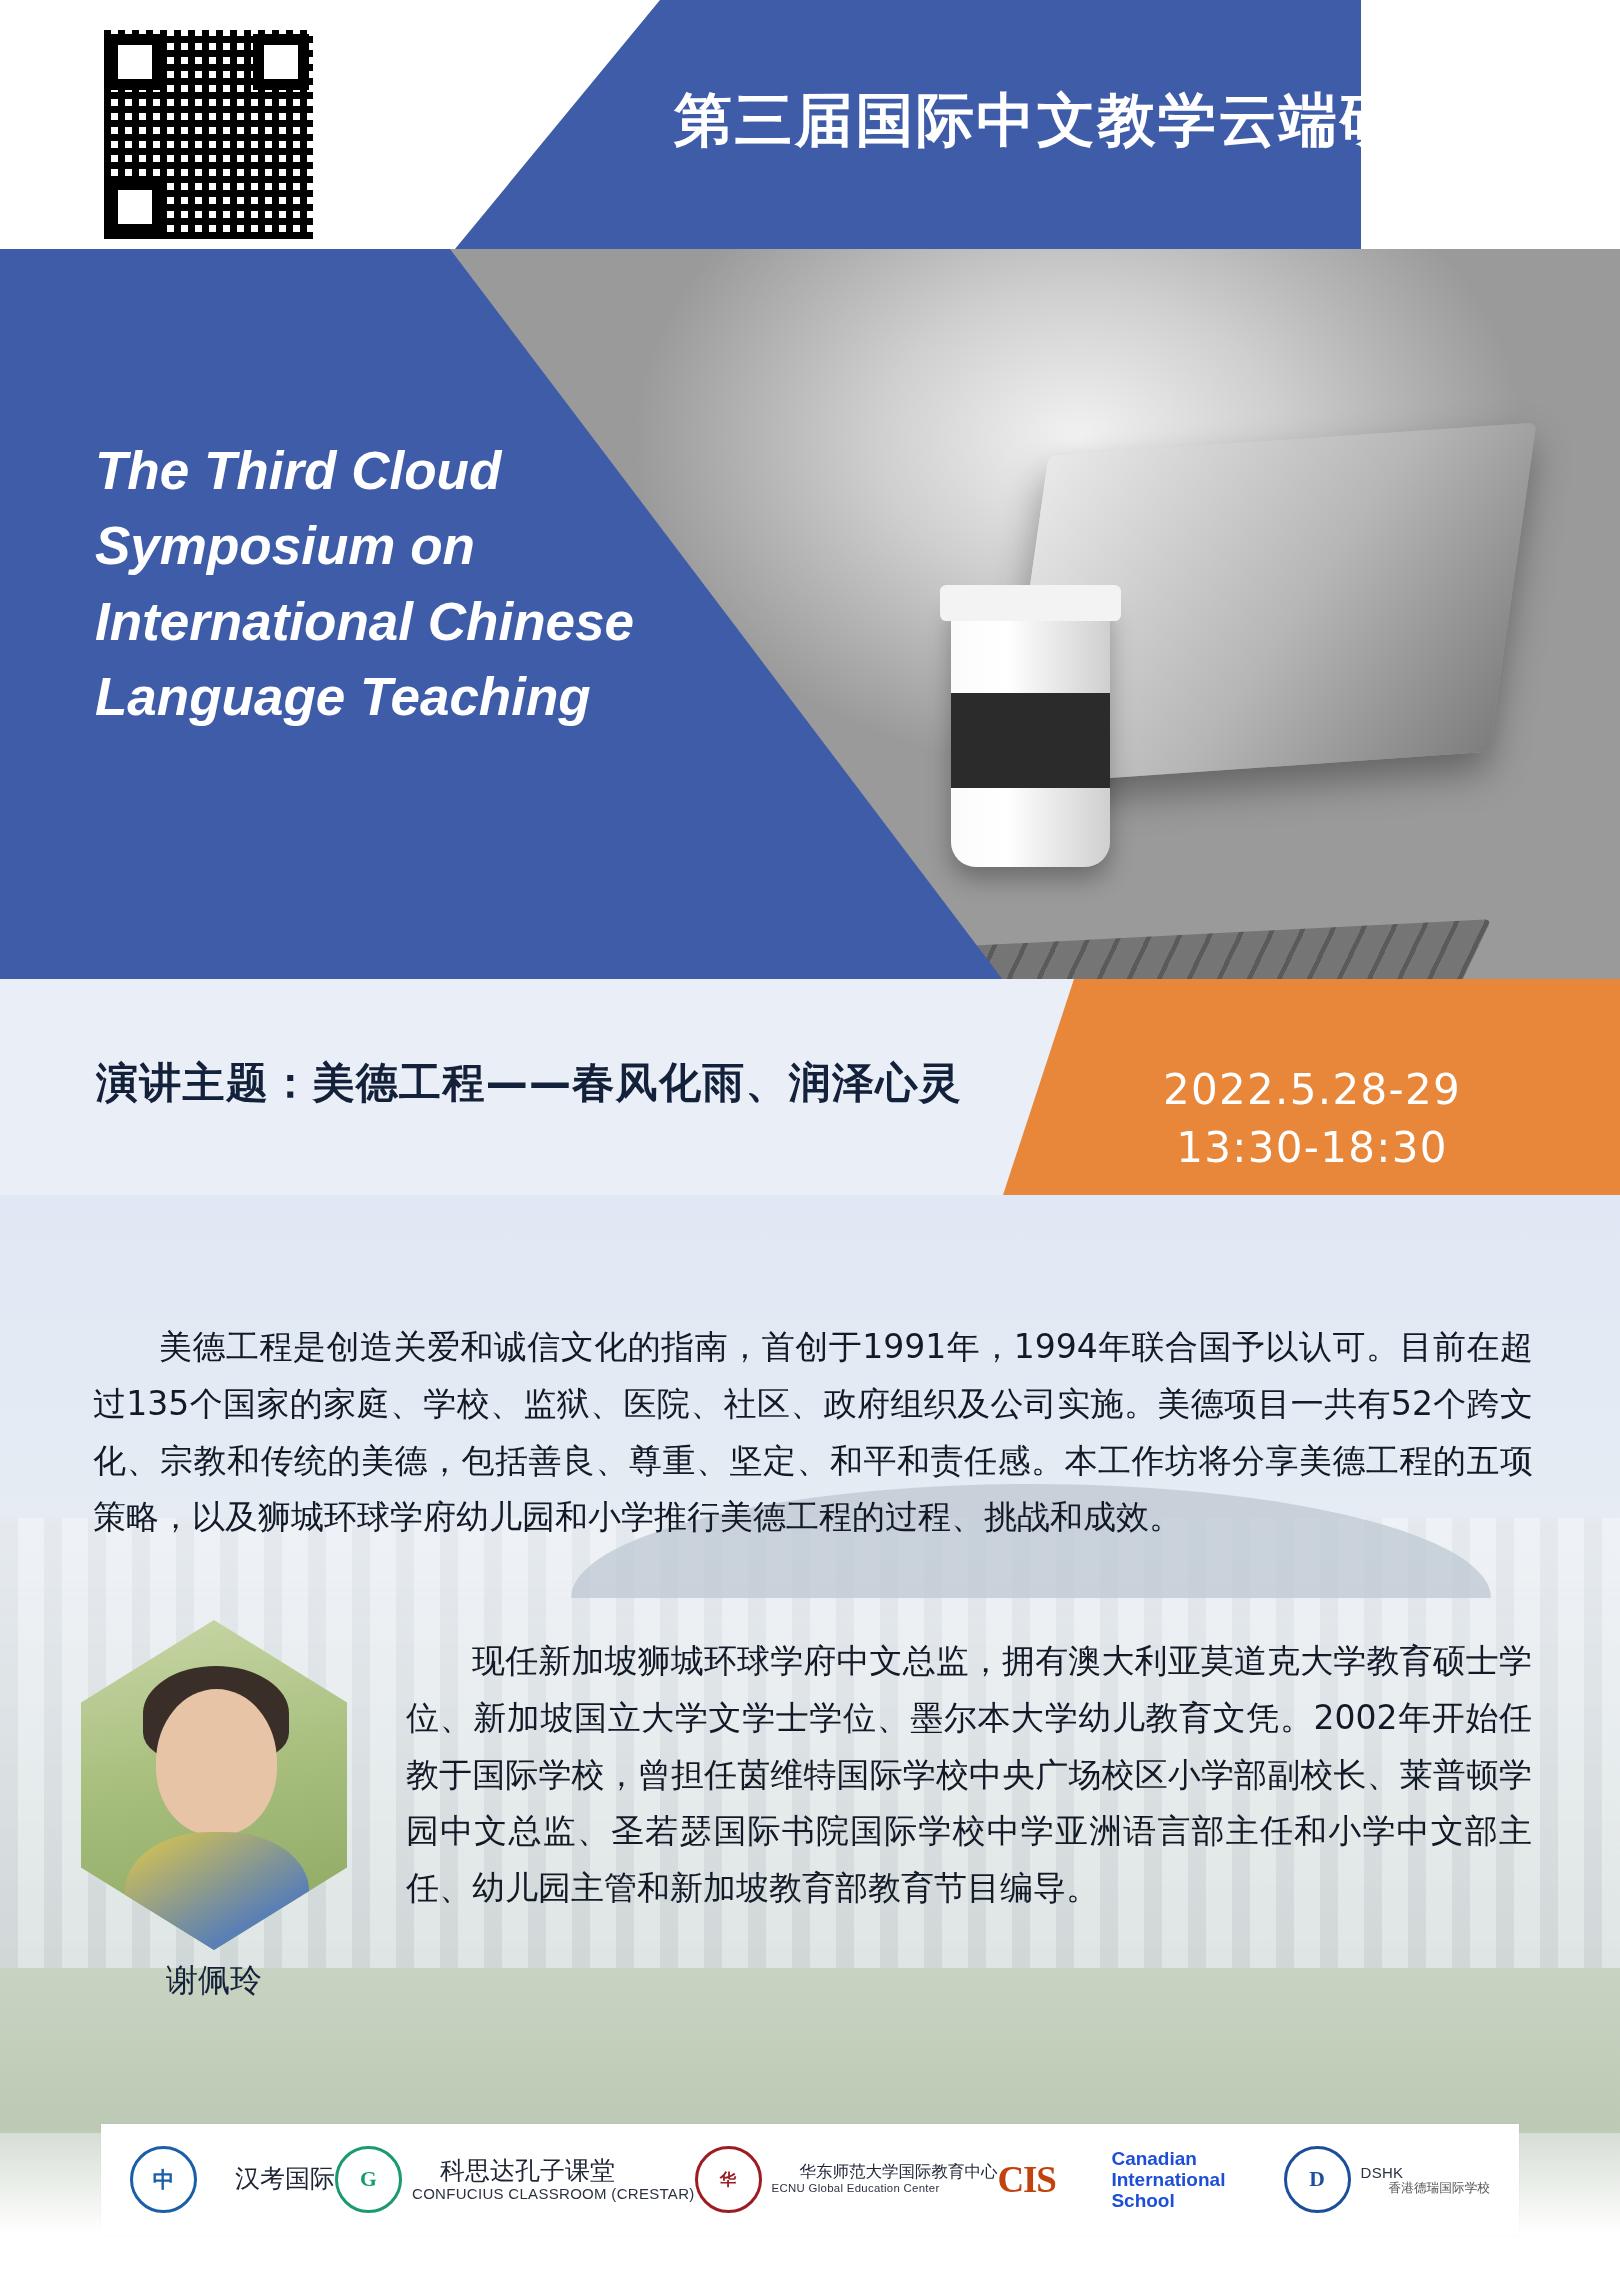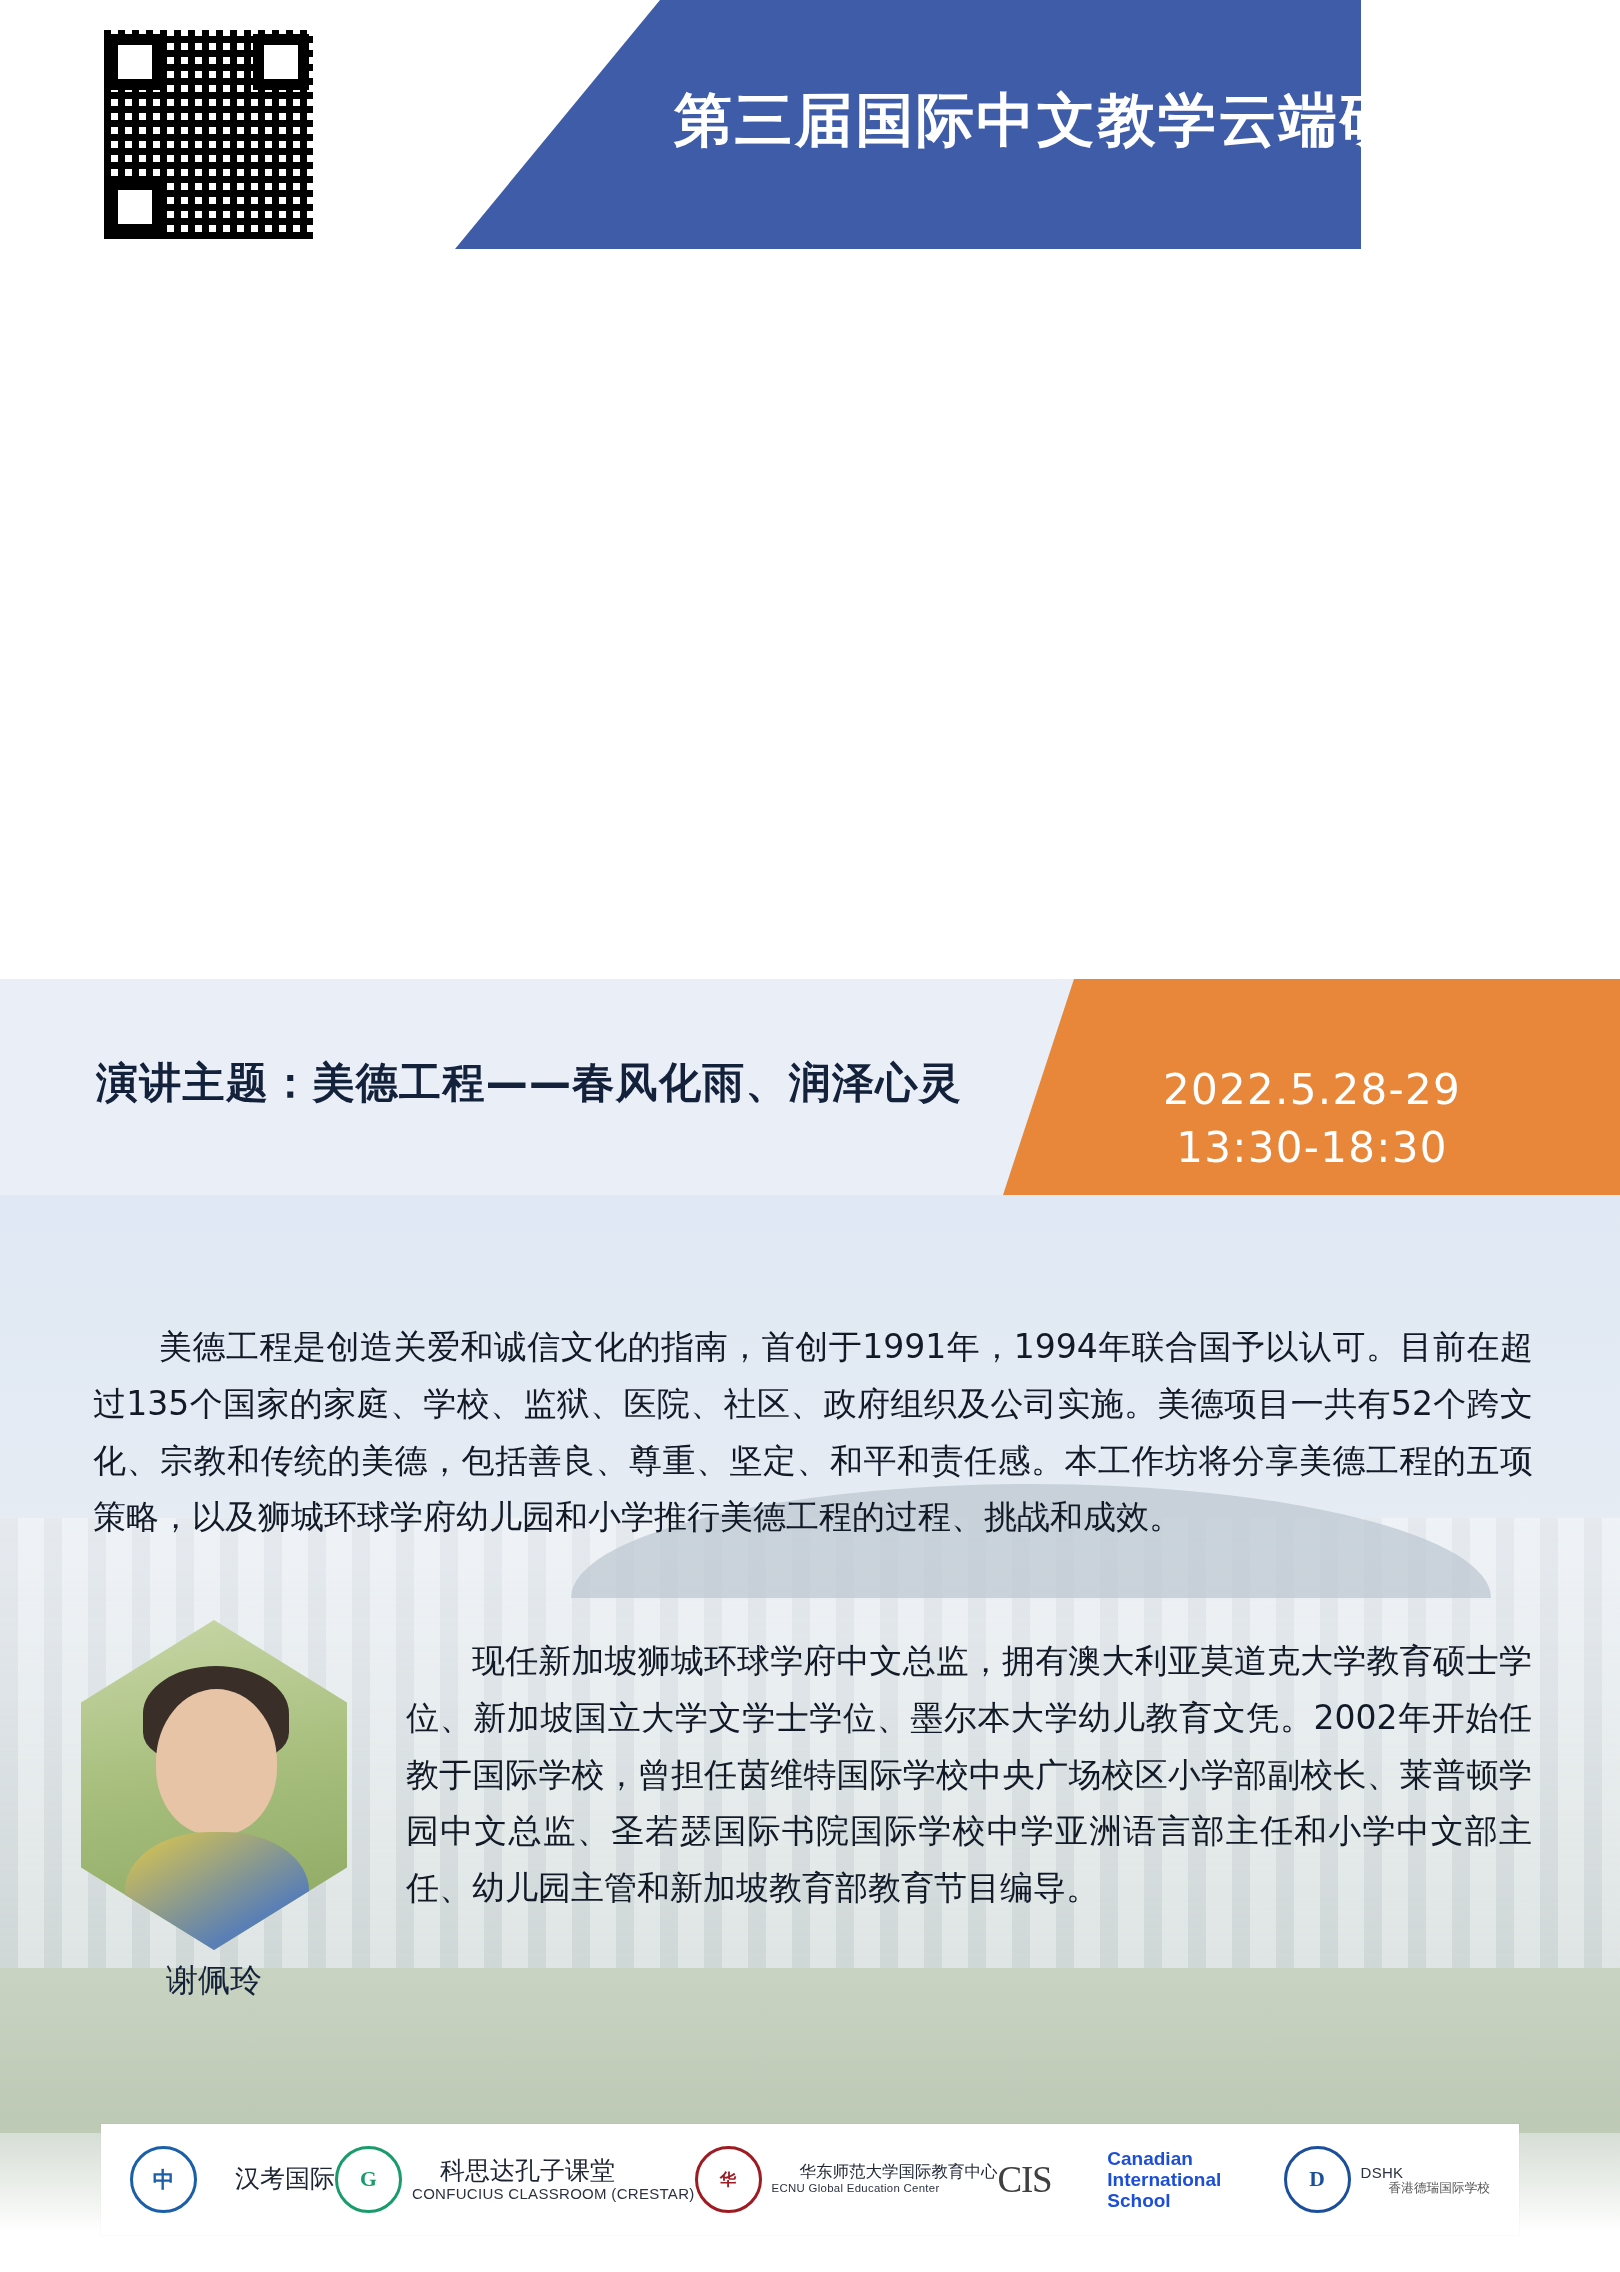--- a/index.html
+++ b/index.html
@@ -350,22 +350,22 @@
   .logo-cn.small { font-size: 16.5px; }
   .logo-en {
     font-size: 15px;
     color: #2b3140;
     letter-spacing: 0.3px;
     white-space: nowrap;
   }
   .logo-en.tiny { font-size: 11.4px; }
   .cis-mark {
     font-size: 37px;
-    font-weight: normal;
-    color: #404040;
+    font-weight: bold;
+    color: #c2410c;
     letter-spacing: -1.3px;
     font-family: "Liberation Serif", serif;
   }
   .cis-text {
     font-size: 19px;
     line-height: 1.12;
     color: #1d4ed8;
     font-weight: bold;
     margin-left: 46px;
   }
@@ -379,20 +379,32 @@
     <div class="header-blue"></div>
     <div class="qr-wrap">
       <div class="qr-code">
           <span class="qr-inner"></span>
         </div>
 
     </div>
     <div class="header-title">第三届国际中文教学云端研讨会</div>
   </div>
 
+  <div class="hero">
+    <div class="hero-photo">
+      <div class="hero-laptop"></div>
+      <div class="hero-keyboard"></div>
+      <div class="hero-cup"></div>
+      <div class="hero-cup-band"></div>
+      <div class="hero-cup-lid"></div>
+
+    </div>
+    <div class="hero-blue"></div>
+    <div class="hero-en-title">The Third Cloud Symposium on International Chinese Language Teaching</div>
+  </div>
 
   <div class="topic-bar">
     <div class="topic-text">演讲主题：美德工程——春风化雨、润泽心灵</div>
     <div class="date-block">
       <div class="date-lines">
         <div>2022.5.28-29</div>
         <div>13:30-18:30</div>
       </div>
     </div>
   </div>

